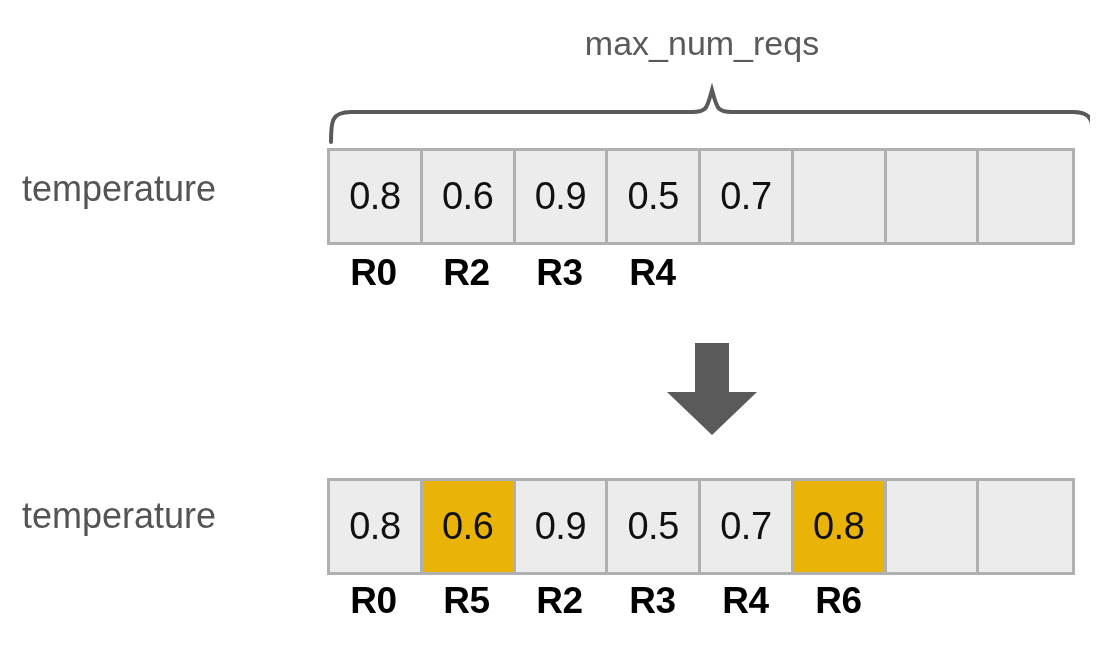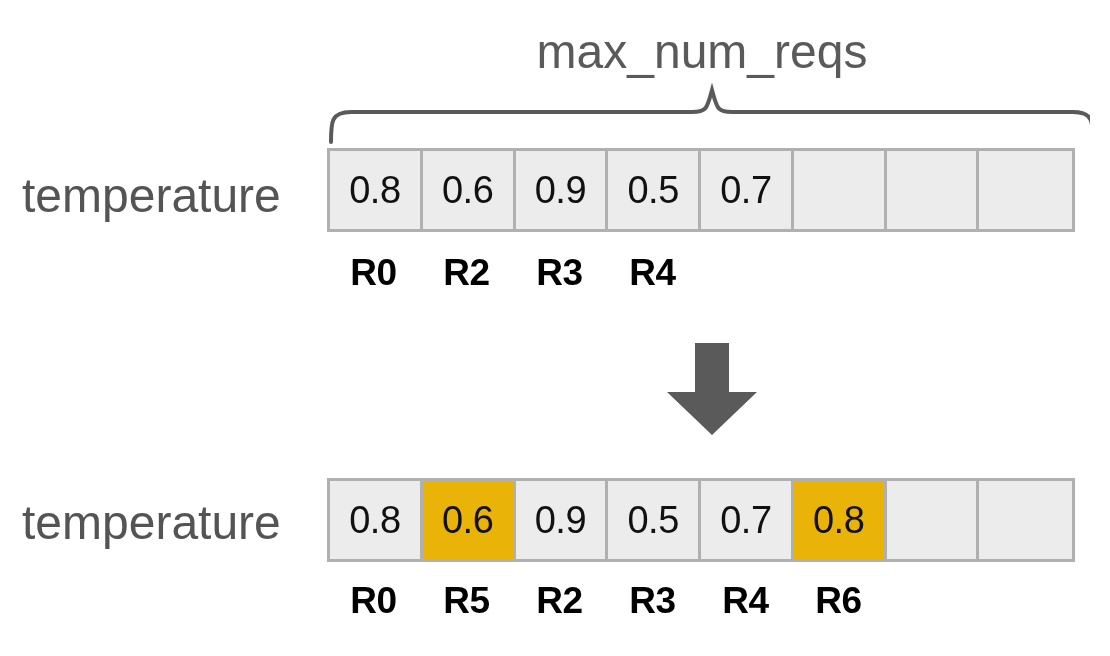--- a/index.html
+++ b/index.html
@@ -17,50 +17,50 @@
   }
 
   .abs { position: absolute; }
 
   
   #title-max-num-reqs {
     left: 0;
     top: 24px;
     width: 1110px;
     text-align: center;
-    font-size: 48px;
+    font-size: 34px;
     color: #5a5a5a;
     letter-spacing: 0px;
     white-space: nowrap;
   }
   
   #title-max-num-reqs span { position: relative; left: 147px; }
 
   
   #brace-top { left: 320px; top: 80px; }
 
   
   .row-label {
-    font-size: 48px;
+    font-size: 36px;
     color: #545454;
     white-space: nowrap;
   }
   #label-temperature-1 { left: 22px; top: 168px; }
   #label-temperature-2 { left: 22px; top: 495px; }
 
   
   .cells-row {
     display: flex;
     border: 3px solid #b0b0b0;
     box-sizing: border-box;
     background: #ececec;
   }
   .cell {
     width: 93px;
-    height: 78px;
+    height: 91px;
     box-sizing: border-box;
     border-right: 3px solid #b0b0b0;
     background: #ececec;
     display: flex;
     align-items: center;
     justify-content: center;
     font-size: 38px;
     color: #111111;
     letter-spacing: -0.5px;
   }

